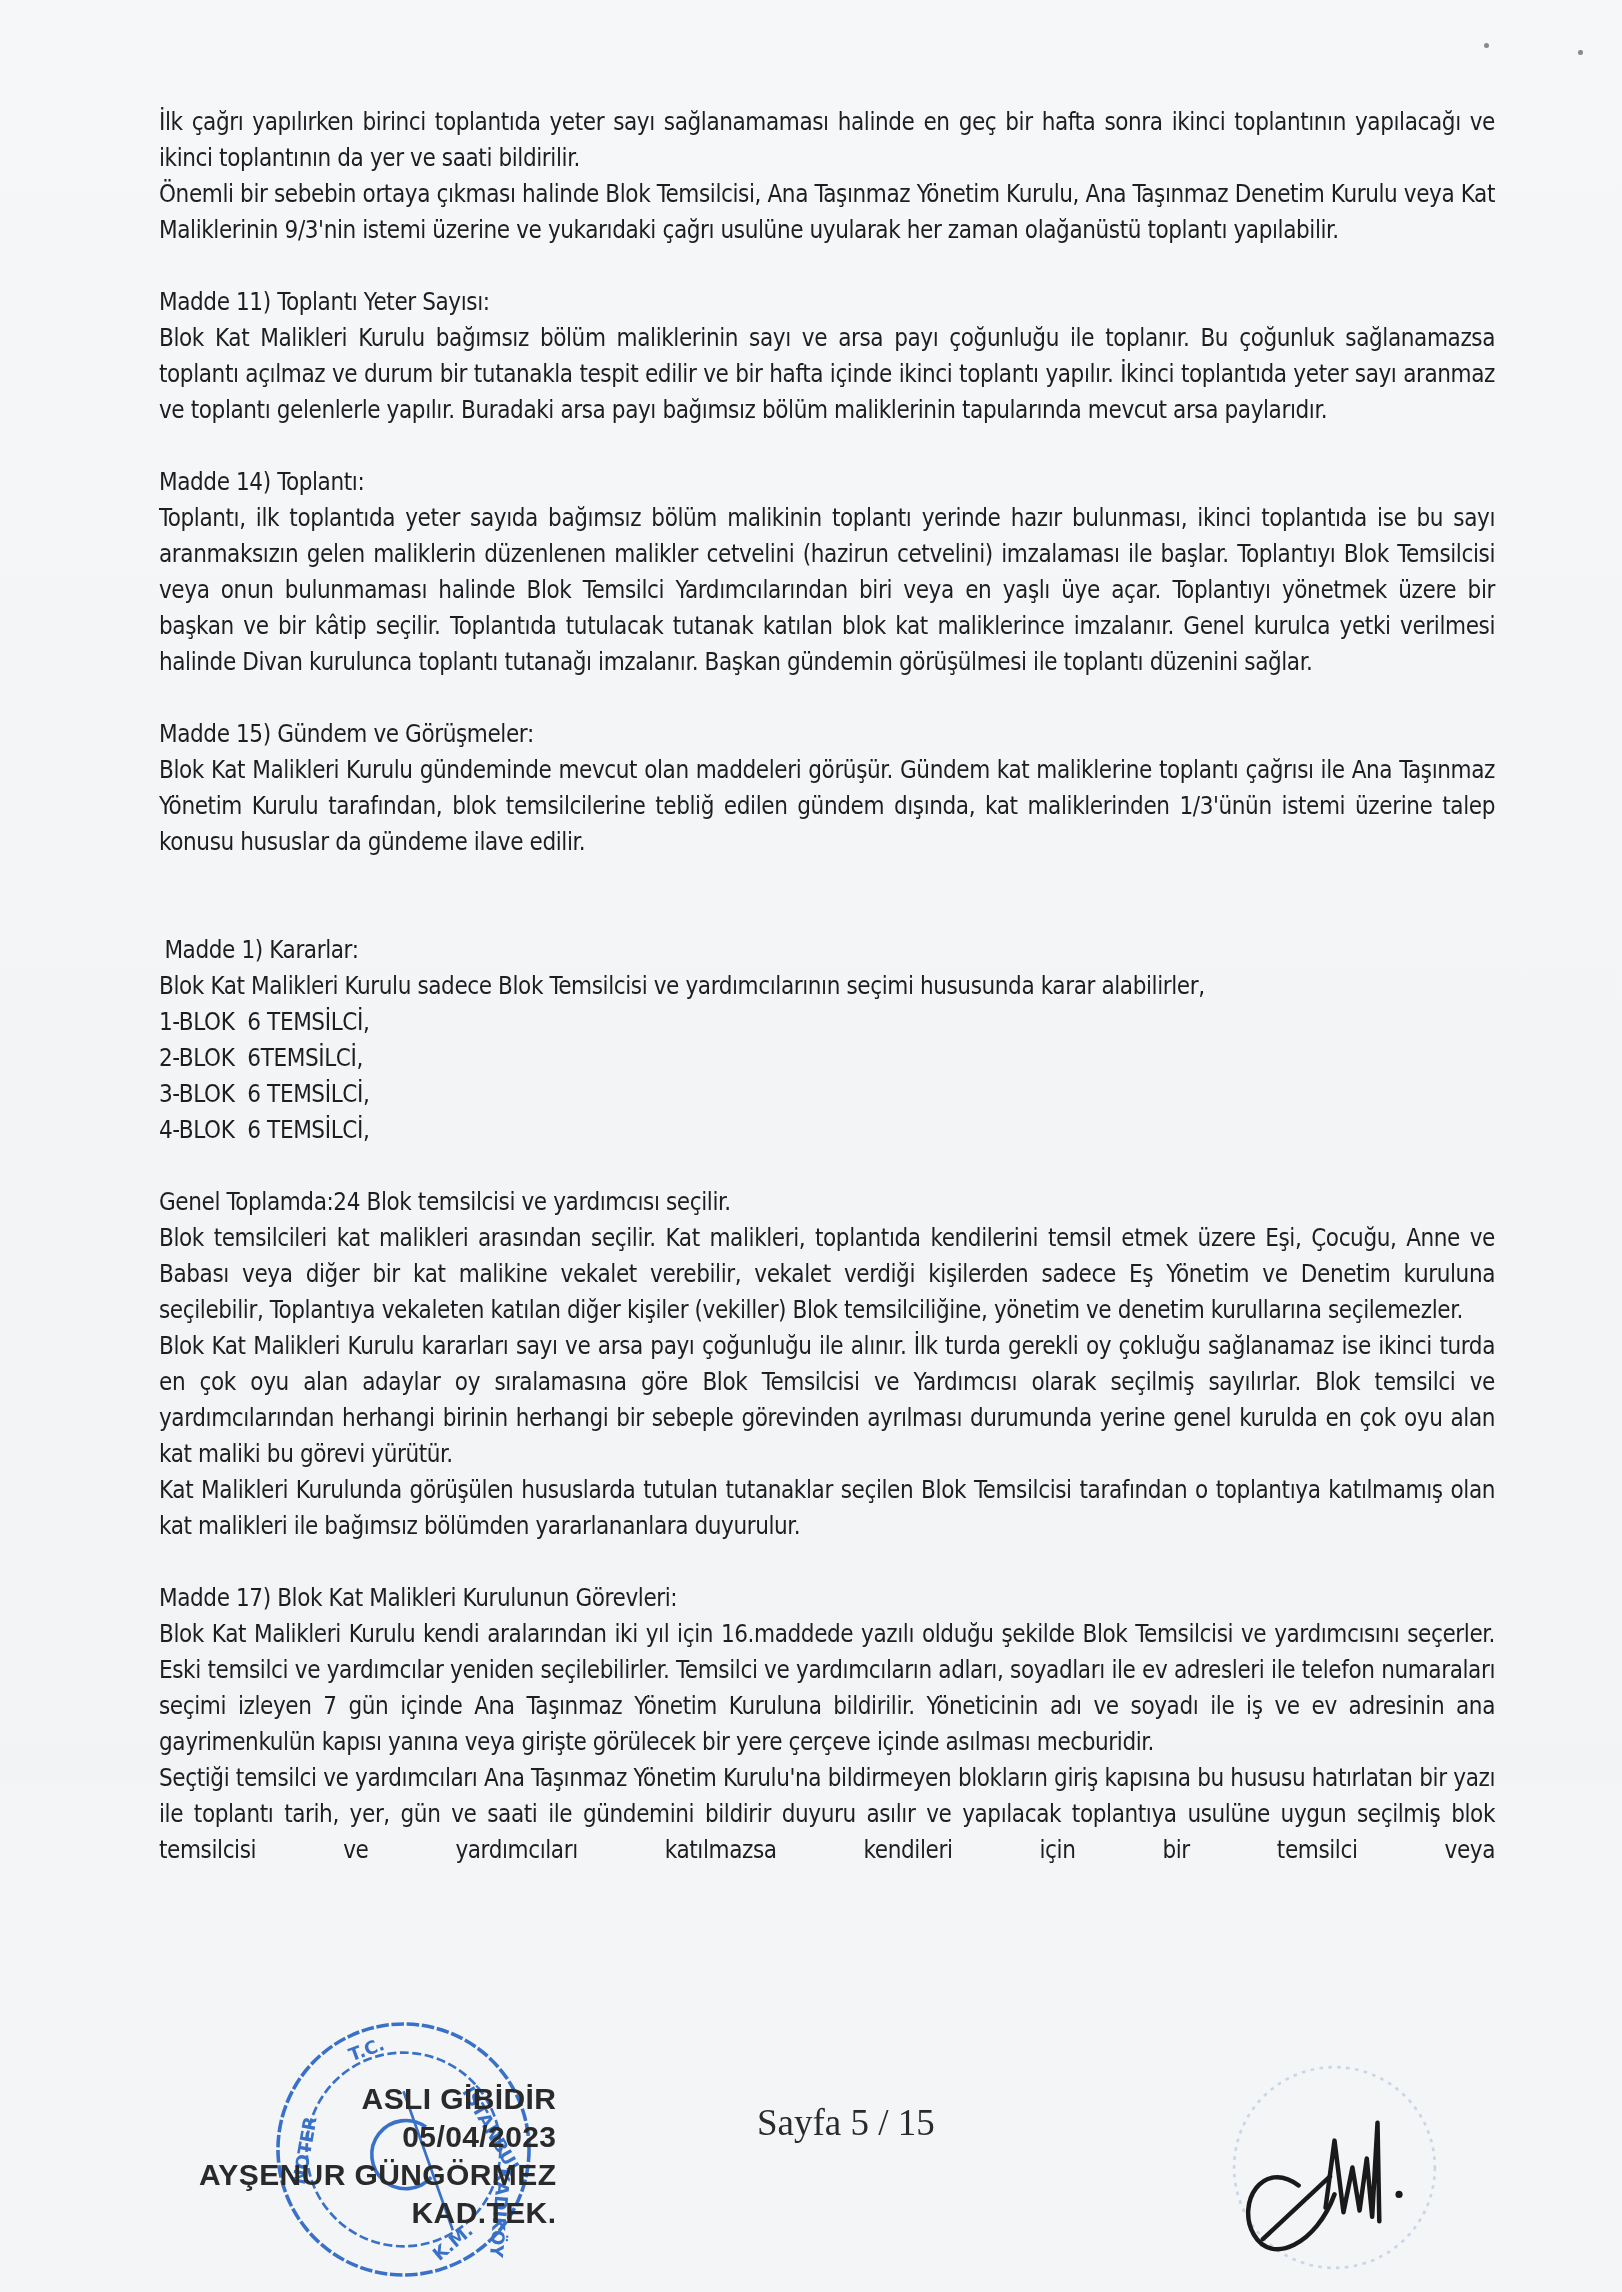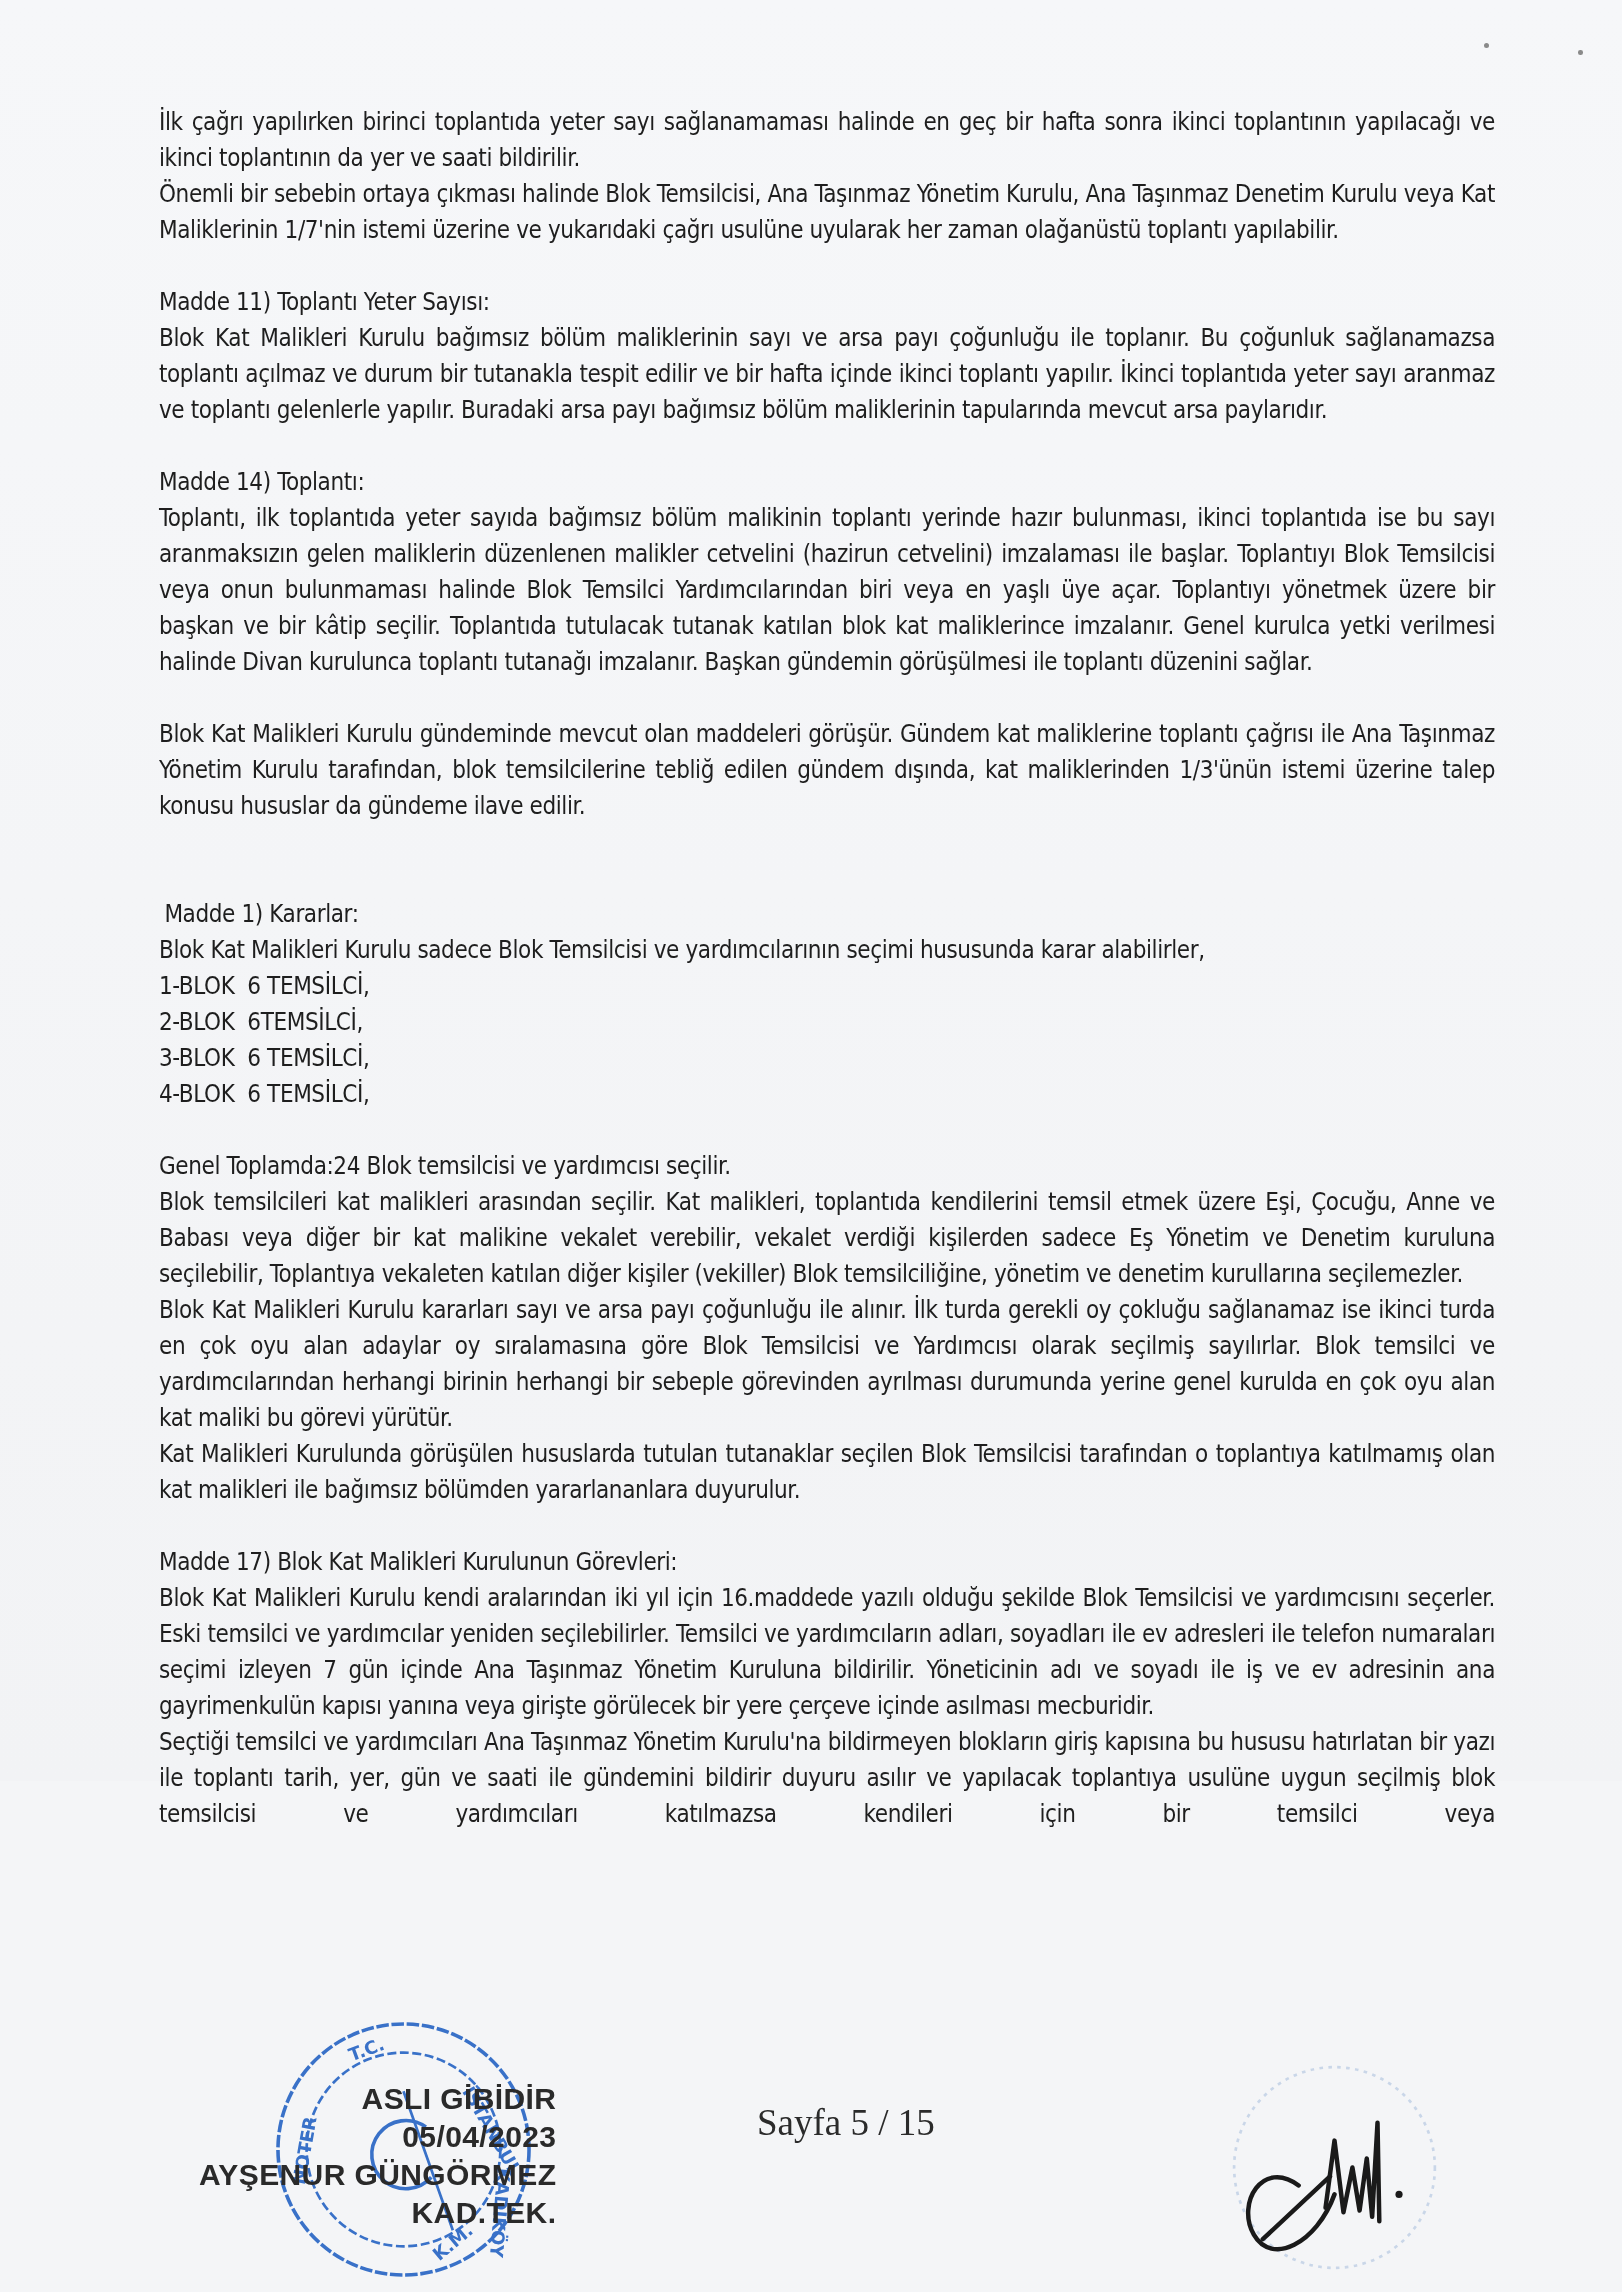--- a/index.html
+++ b/index.html
@@ -50,36 +50,37 @@
 </style>
 </head>
 <body>
 
 <div class="page">
   <div class="dot" style="left:1484px;top:43px;"></div>
   <div class="dot" style="left:1578px;top:50px;width:4.5px;height:4.5px;"></div>
 
   <div class="body-text">
     <p class="last-left">İlk çağrı yapılırken birinci toplantıda yeter sayı sağlanamaması halinde en geç bir hafta sonra ikinci toplantının yapılacağı ve ikinci toplantının da yer ve saati bildirilir.</p>
-    <p class="last-left">Önemli bir sebebin ortaya çıkması halinde Blok Temsilcisi, Ana Taşınmaz Yönetim Kurulu, Ana Taşınmaz Denetim Kurulu veya Kat Maliklerinin 1/7'nin istemi üzerine ve yukarıdaki çağrı usulüne uyularak her zaman olağanüstü toplantı yapılabilir.</p>
+    <p class="last-left">Önemli bir sebebin ortaya çıkması halinde Blok Temsilcisi, Ana Taşınmaz Yönetim Kurulu, Ana Taşınmaz Denetim Kurulu veya Kat Maliklerinin 9/3'nin istemi üzerine ve yukarıdaki çağrı usulüne uyularak her zaman olağanüstü toplantı yapılabilir.</p>
     <div class="gap"></div>
 
     <section>
       <p class="heading">Madde 11) Toplantı Yeter Sayısı:</p>
       <p class="last-left">Blok Kat Malikleri Kurulu bağımsız bölüm maliklerinin sayı ve arsa payı çoğunluğu ile toplanır. Bu çoğunluk sağlanamazsa toplantı açılmaz ve durum bir tutanakla tespit edilir ve bir hafta içinde ikinci toplantı yapılır. İkinci toplantıda yeter sayı aranmaz ve toplantı gelenlerle yapılır. Buradaki arsa payı bağımsız bölüm maliklerinin tapularında mevcut arsa paylarıdır.</p>
     </section>
     <div class="gap"></div>
 
     <section>
       <p class="heading">Madde 14) Toplantı:</p>
       <p class="last-left">Toplantı, ilk toplantıda yeter sayıda bağımsız bölüm malikinin toplantı yerinde hazır bulunması, ikinci toplantıda ise bu sayı aranmaksızın gelen maliklerin düzenlenen malikler cetvelini (hazirun cetvelini) imzalaması ile başlar. Toplantıyı Blok Temsilcisi veya onun bulunmaması halinde Blok Temsilci Yardımcılarından biri veya en yaşlı üye açar. Toplantıyı yönetmek üzere bir başkan ve bir kâtip seçilir. Toplantıda tutulacak tutanak katılan blok kat maliklerince imzalanır. Genel kurulca yetki verilmesi halinde Divan kurulunca toplantı tutanağı imzalanır. Başkan gündemin görüşülmesi ile toplantı düzenini sağlar.</p>
     </section>
     <div class="gap"></div>
 
     <section>
+      <p class="heading">Madde 15) Gündem ve Görüşmeler:</p>
       <p class="last-left">Blok Kat Malikleri Kurulu gündeminde mevcut olan maddeleri görüşür. Gündem kat maliklerine toplantı çağrısı ile Ana Taşınmaz Yönetim Kurulu tarafından, blok temsilcilerine tebliğ edilen gündem dışında, kat maliklerinden 1/3'ünün istemi üzerine talep konusu hususlar da gündeme ilave edilir.</p>
     </section>
     <div class="gap-lg"></div>
 
     <section>
       <p class="heading indent">Madde 1) Kararlar:</p>
       <p class="last-left">Blok Kat Malikleri Kurulu sadece Blok Temsilcisi ve yardımcılarının seçimi hususunda karar alabilirler,</p>
       <ul class="blok-list">
         <li style="white-space:pre">1-BLOK  6 TEMSİLCİ,</li>
         <li style="white-space:pre">2-BLOK  6TEMSİLCİ,</li>

